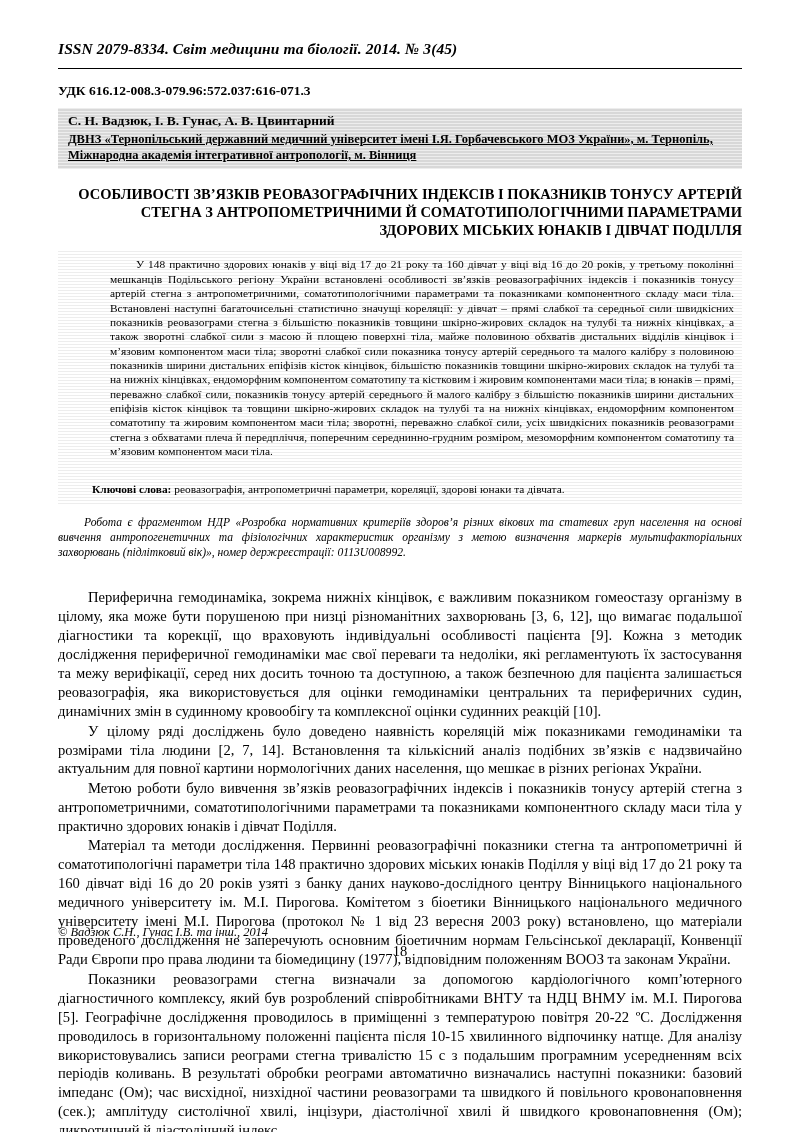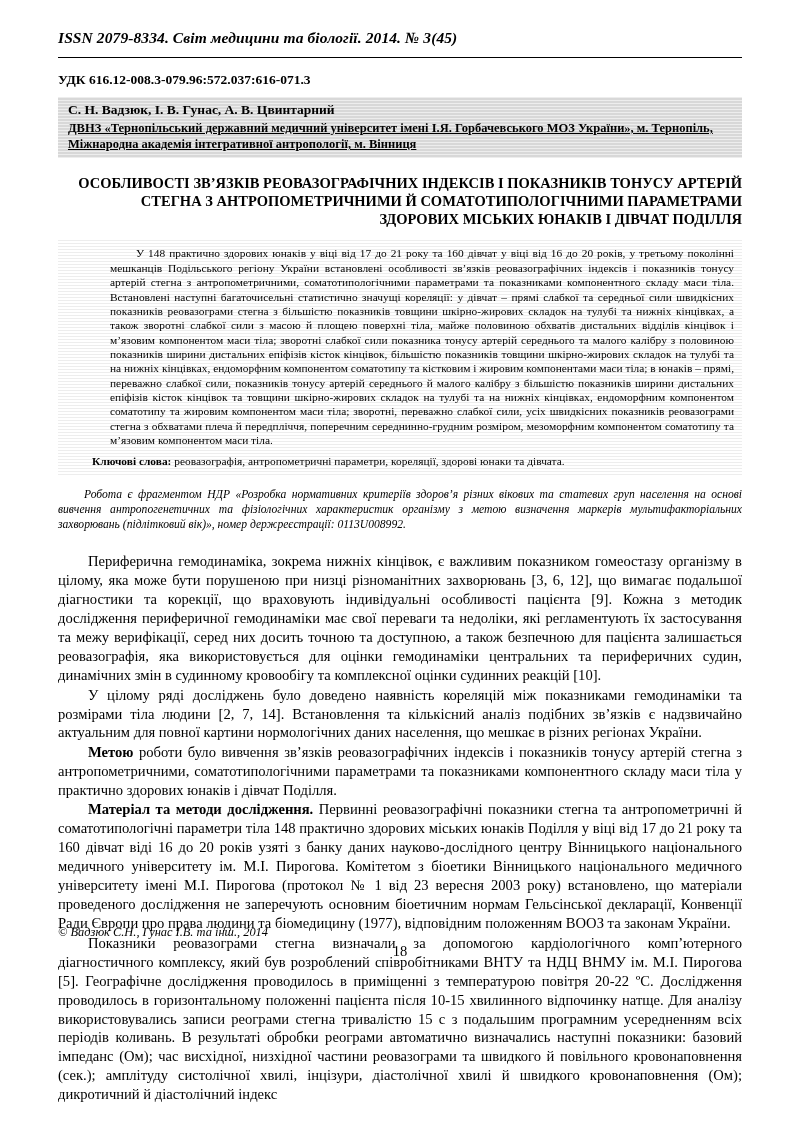--- a/index.html
+++ b/index.html
@@ -13,21 +13,21 @@
     font-family: "Liberation Serif", serif;
     color: #000000;
     position: relative;
     overflow: hidden;
   }
   .page {
     position: relative;
     width: 800px;
     height: 984px;
     box-sizing: border-box;
-    padding: 29px 58px 30px 58px;
+    padding: 40px 58px 30px 58px;
   }
   .running-head {
     font-family: "Liberation Serif", serif;
     font-style: italic;
     font-size: 15.5px;
     font-weight: bold;
     letter-spacing: 0.1px;
     margin-bottom: 10px;
   }
   .rule {
@@ -89,39 +89,39 @@
     line-height: 1.26;
     text-align: justify;
     text-indent: 26px;
     margin-left: 44px;
   }
   .keywords {
     font-size: 11.4px;
     line-height: 1.28;
     text-align: justify;
     text-indent: 26px;
-    margin-top: 7px;
+    margin-top: 24px;
   }
   .keywords b { font-weight: bold; }
   .funding-note {
     font-size: 11.6px;
     font-style: italic;
     line-height: 1.3;
     text-align: justify;
     text-indent: 26px;
-    margin: 10px 0 20px 0;
+    margin: 10px 0 28px 0;
   }
   .body-text p {
     font-size: 14.6px;
     line-height: 1.30;
     text-align: justify;
     text-indent: 30px;
     margin: 0 0 0.5px 0;
   }
-  .body-text b { font-weight: bold; }
+  .body-text b { font-weight: normal; }
   .footer {
     position: absolute;
     left: 58px;
     right: 58px;
     bottom: 24px;
   }
   .copyright {
     font-size: 12.4px;
     font-style: italic;
     position: absolute;

